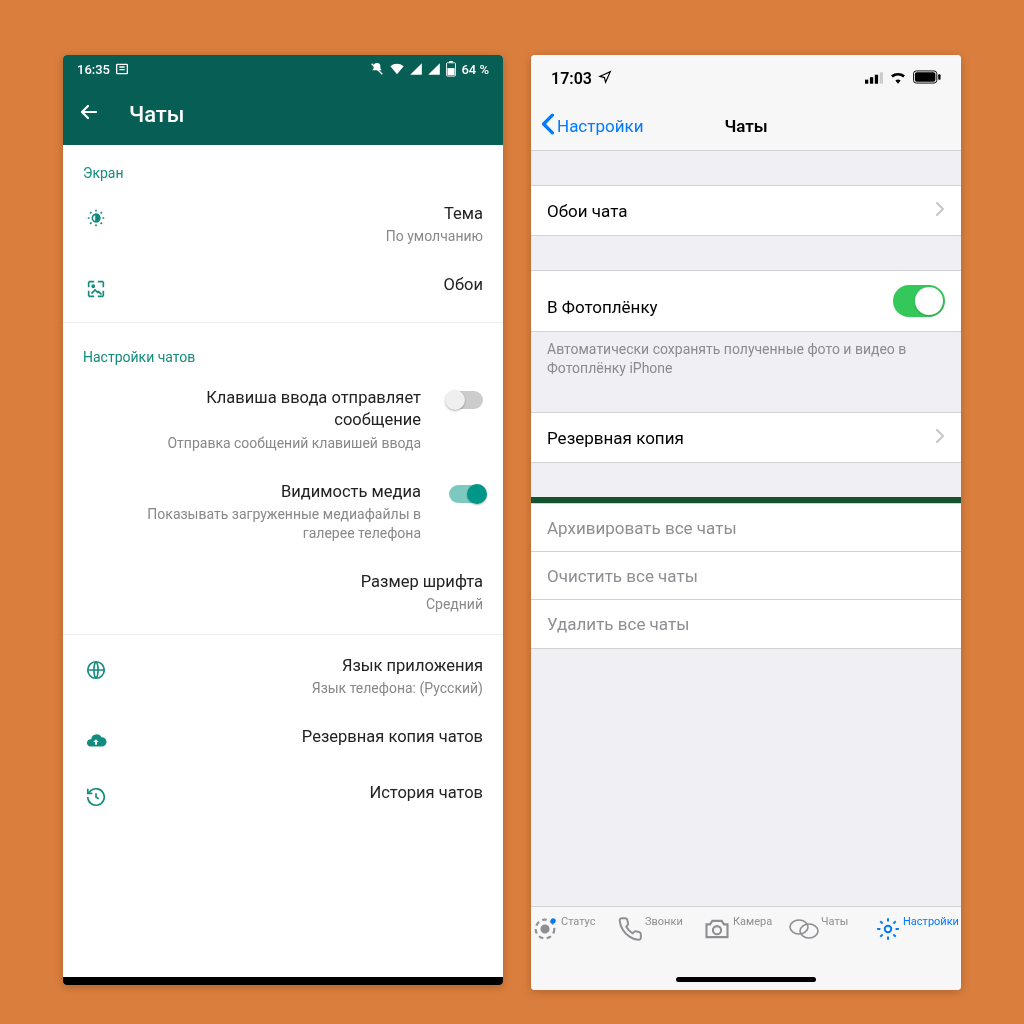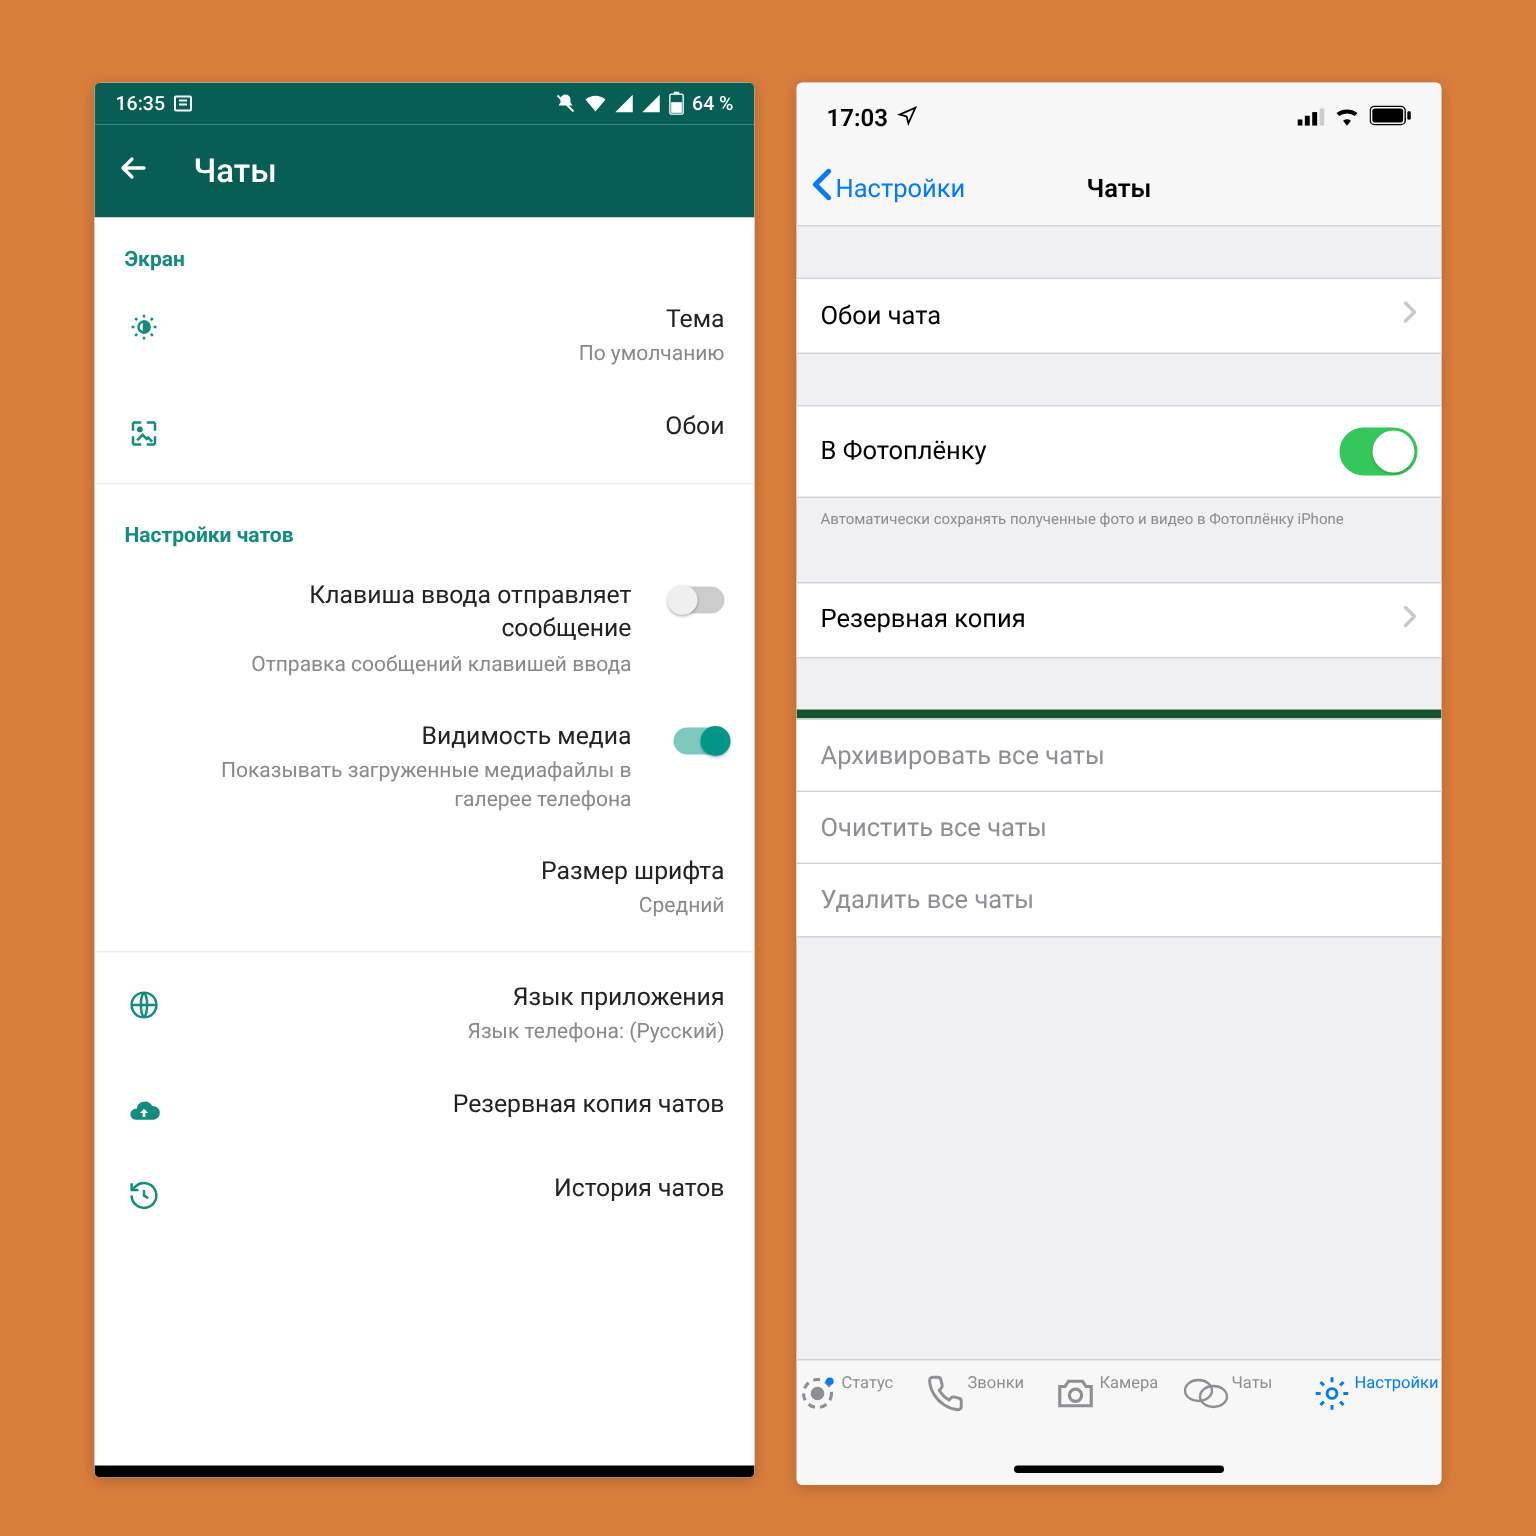--- a/index.html
+++ b/index.html
@@ -45,21 +45,21 @@
     display: flex;
     align-items: center;
     padding: 0 14px;
     gap: 28px;
   }
   .a-appbar .title { font-size: 22px; font-weight: 500; }
   .a-body { flex:1; background:#fff; overflow:hidden; }
   .section-label {
     color: #128C7E;
     font-size: 14px;
-    font-weight: 700;
+    font-weight: 400;
     padding: 20px 16px 8px 20px;
   }
   .a-row {
     display: flex;
     align-items: flex-start;
     padding: 14px 20px 14px 20px;
     gap: 22px;
   }
   .a-row .ico { width: 26px; flex:0 0 26px; height:26px; display:flex; align-items:center; justify-content:center; color:#128C7E; margin-top:2px;}
   .a-row .txt { flex:1;text-align:right; }
@@ -112,27 +112,27 @@
     font-size:17px; font-weight:600; color:#000;
     pointer-events:none;
   }
   .i-body { flex:1; background:#efeff4; }
   .i-gap { height: 34px; }
   .i-cell {
     background:#fff;
     border-top:1px solid #d1d1d6;
     border-bottom:1px solid #d1d1d6;
     padding: 14px 16px;
-    display:flex; align-items:center;
+    display:flex; align-items:flex-end;
     font-size:17px; color:#000;
   }
   .i-cell .chev { margin-left:auto; color:#c7c7cc; font-size:18px; }
   .i-cell .ios-switch { margin-left:auto; }
   .i-footer {
-    font-size:10px; color:#8a8a8f;
+    font-size:14px; color:#8a8a8f;
     padding: 8px 16px 0 16px; line-height:1.35;
   }
   .i-group .i-cell + .i-cell { border-top: none; }
   .i-group .i-cell { border-bottom:none; }
   .i-group { border-top:6px solid #14532d; border-bottom:1px solid #d1d1d6; background:#fff;}
   .i-group .i-cell:not(:last-child) { box-shadow: inset 0 -1px 0 0 #d1d1d6; }
   .i-action { color:#8e8e93; }
   .ios-switch {
     width:52px; height:32px; background:#34c759; border-radius:16px; position:relative;
   }

